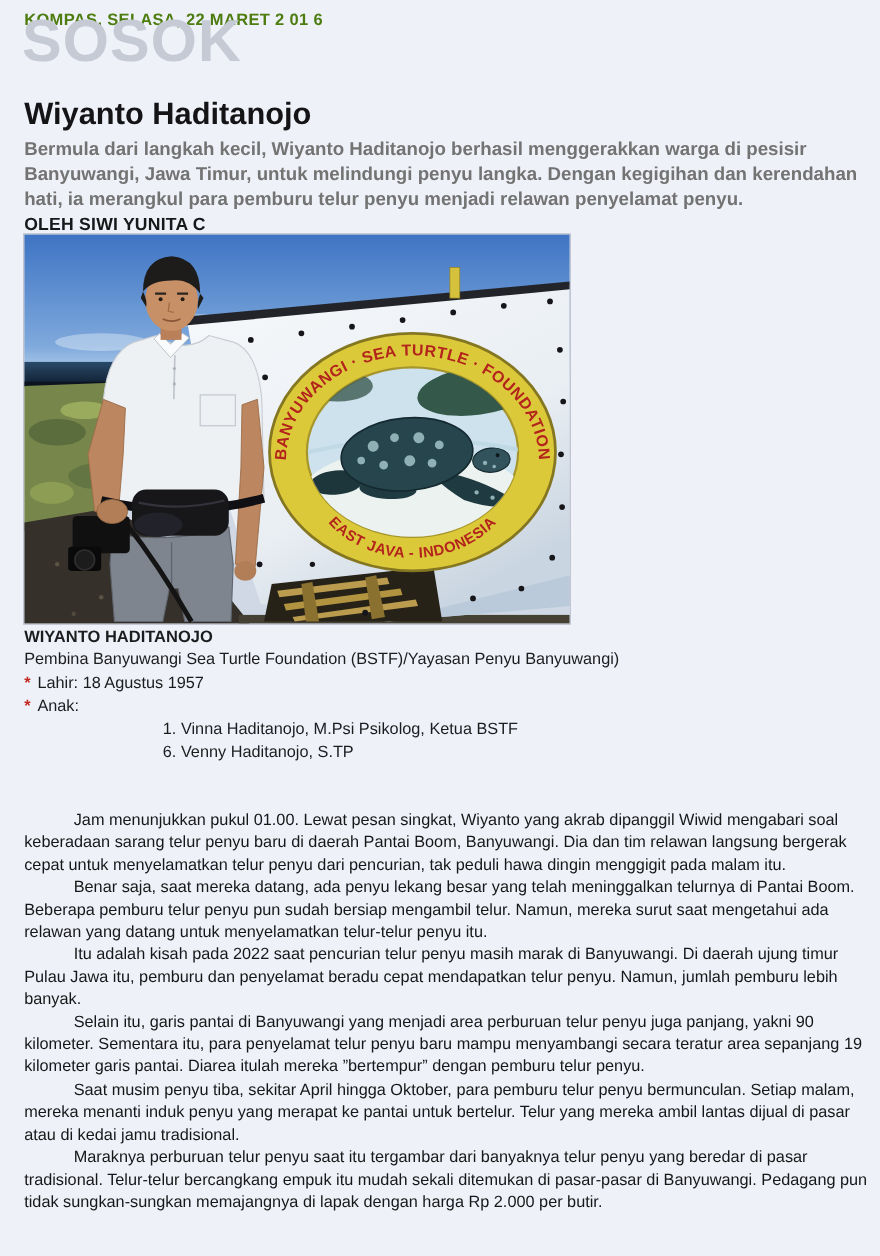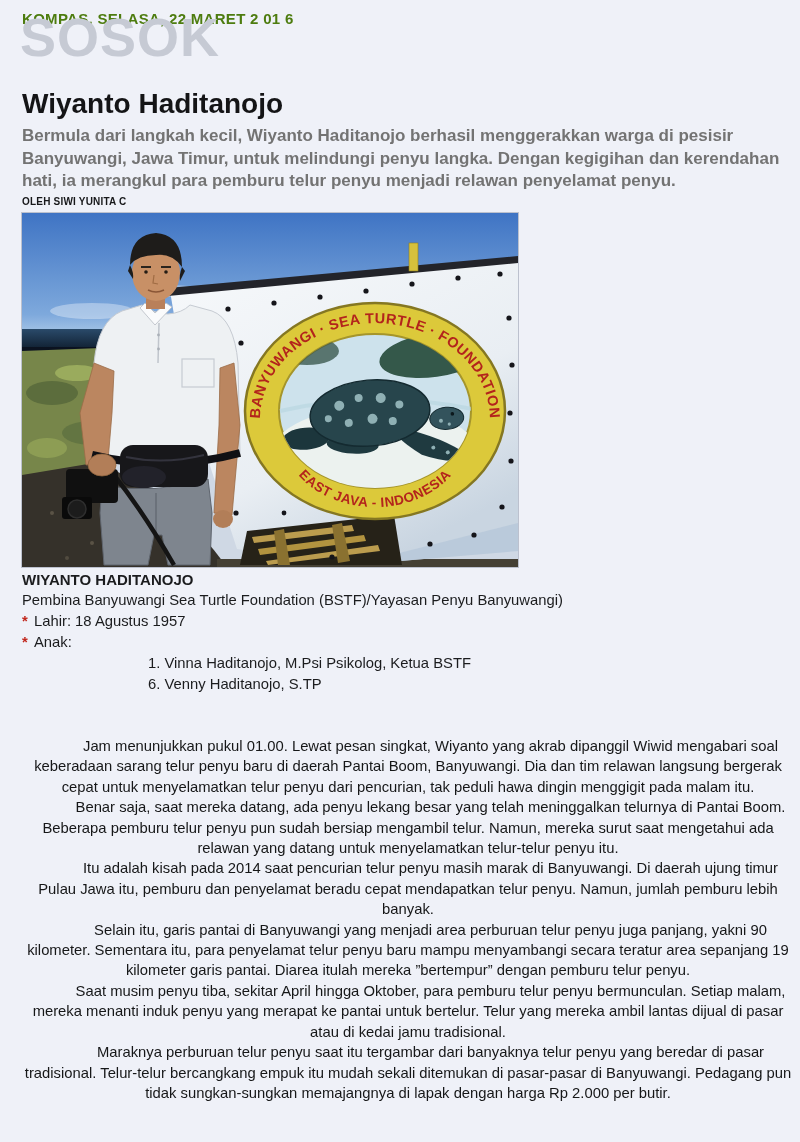--- a/index.html
+++ b/index.html
@@ -17,39 +17,39 @@
     color:#c6cad4;letter-spacing:1px;
   }
   .article-title{
     position:absolute;left:22px;top:88px;font-size:28px;font-weight:bold;color:#141416;
   }
   .lede{
     position:absolute;left:22px;top:125px;width:772px;
     font-size:17px;font-weight:bold;line-height:22.5px;color:#737373;
   }
   .byline{
-    position:absolute;left:22px;top:196px;font-size:10px;font-weight:bold;
+    position:absolute;left:22px;top:196px;font-size:16px;font-weight:bold;
     color:#17181a;letter-spacing:.2px;
   }
   .photo-wrap{
     position:absolute;left:22px;top:213px;width:496px;height:354px;
     outline:1px solid #bcc1ce;background:#cfd8e4;
   }
   .bio{
     position:absolute;left:22px;top:569px;width:760px;
     font-size:14.8px;line-height:21px;color:#1b1c1e;
   }
   .bio .bio-name{font-weight:bold;font-size:15px;}
   .bio .star{color:#c1271d;font-weight:bold;display:inline-block;width:12px;}
   .bio .bio-children{padding-left:126px;}
   .article-body{
     position:absolute;left:22px;top:736px;width:772px;
     font-size:14.8px;line-height:20.4px;color:#161718;
   }
-  .article-body p{margin:0;text-indent:45px;text-align:center;}
+  .article-body p{margin:0;text-indent:45px;}
 </style>
 </head>
 <body>
 
 <div id="page">
 
   <div class="masthead">KOMPAS, SELASA, 22 MARET 2 01 6</div>
   <div class="section-label">SOSOK</div>
   <div class="article-title">Wiyanto Haditanojo</div>
   <div class="lede">Bermula dari langkah kecil, Wiyanto Haditanojo berhasil menggerakkan warga di pesisir Banyuwangi, Jawa Timur, untuk melindungi penyu langka. Dengan kegigihan dan kerendahan hati, ia merangkul para pemburu telur penyu menjadi relawan penyelamat penyu.</div>
@@ -233,19 +233,19 @@
     <div class="bio-line"><span class="star">*</span><span>Anak:</span></div>
     <div class="bio-children">
       <div>1. Vinna Haditanojo, M.Psi Psikolog, Ketua BSTF</div>
       <div>6. Venny Haditanojo, S.TP</div>
     </div>
   </div>
 
   <div class="article-body">
     <p>Jam menunjukkan pukul 01.00. Lewat pesan singkat, Wiyanto yang akrab dipanggil Wiwid mengabari soal keberadaan sarang telur penyu baru di daerah Pantai Boom, Banyuwangi. Dia dan tim relawan langsung bergerak cepat untuk menyelamatkan telur penyu dari pencurian, tak peduli hawa dingin menggigit pada malam itu.</p>
     <p>Benar saja, saat mereka datang, ada penyu lekang besar yang telah meninggalkan telurnya di Pantai Boom. Beberapa pemburu telur penyu pun sudah bersiap mengambil telur. Namun, mereka surut saat mengetahui ada relawan yang datang untuk menyelamatkan telur-telur penyu itu.</p>
-    <p>Itu adalah kisah pada 2014 saat pencurian telur penyu masih marak di Banyuwangi. Di daerah ujung timur Pulau Jawa itu, pemburu dan penyelamat beradu cepat mendapatkan telur penyu. Namun, jumlah pemburu lebih banyak.</p>
+    <p>Itu adalah kisah pada 2022 saat pencurian telur penyu masih marak di Banyuwangi. Di daerah ujung timur Pulau Jawa itu, pemburu dan penyelamat beradu cepat mendapatkan telur penyu. Namun, jumlah pemburu lebih banyak.</p>
     <p>Selain itu, garis pantai di Banyuwangi yang menjadi area perburuan telur penyu juga panjang, yakni 90 kilometer. Sementara itu, para penyelamat telur penyu baru mampu menyambangi secara teratur area sepanjang 19 kilometer garis pantai. Diarea itulah mereka ”bertempur” dengan pemburu telur penyu.</p>
     <p>Saat musim penyu tiba, sekitar April hingga Oktober, para pemburu telur penyu bermunculan. Setiap malam, mereka menanti induk penyu yang merapat ke pantai untuk bertelur. Telur yang mereka ambil lantas dijual di pasar atau di kedai jamu tradisional.</p>
     <p>Maraknya perburuan telur penyu saat itu tergambar dari banyaknya telur penyu yang beredar di pasar tradisional. Telur-telur bercangkang empuk itu mudah sekali ditemukan di pasar-pasar di Banyuwangi. Pedagang pun tidak sungkan-sungkan memajangnya di lapak dengan harga Rp 2.000 per butir.</p>
   </div>
 
 </div>
 
 </body></html>

